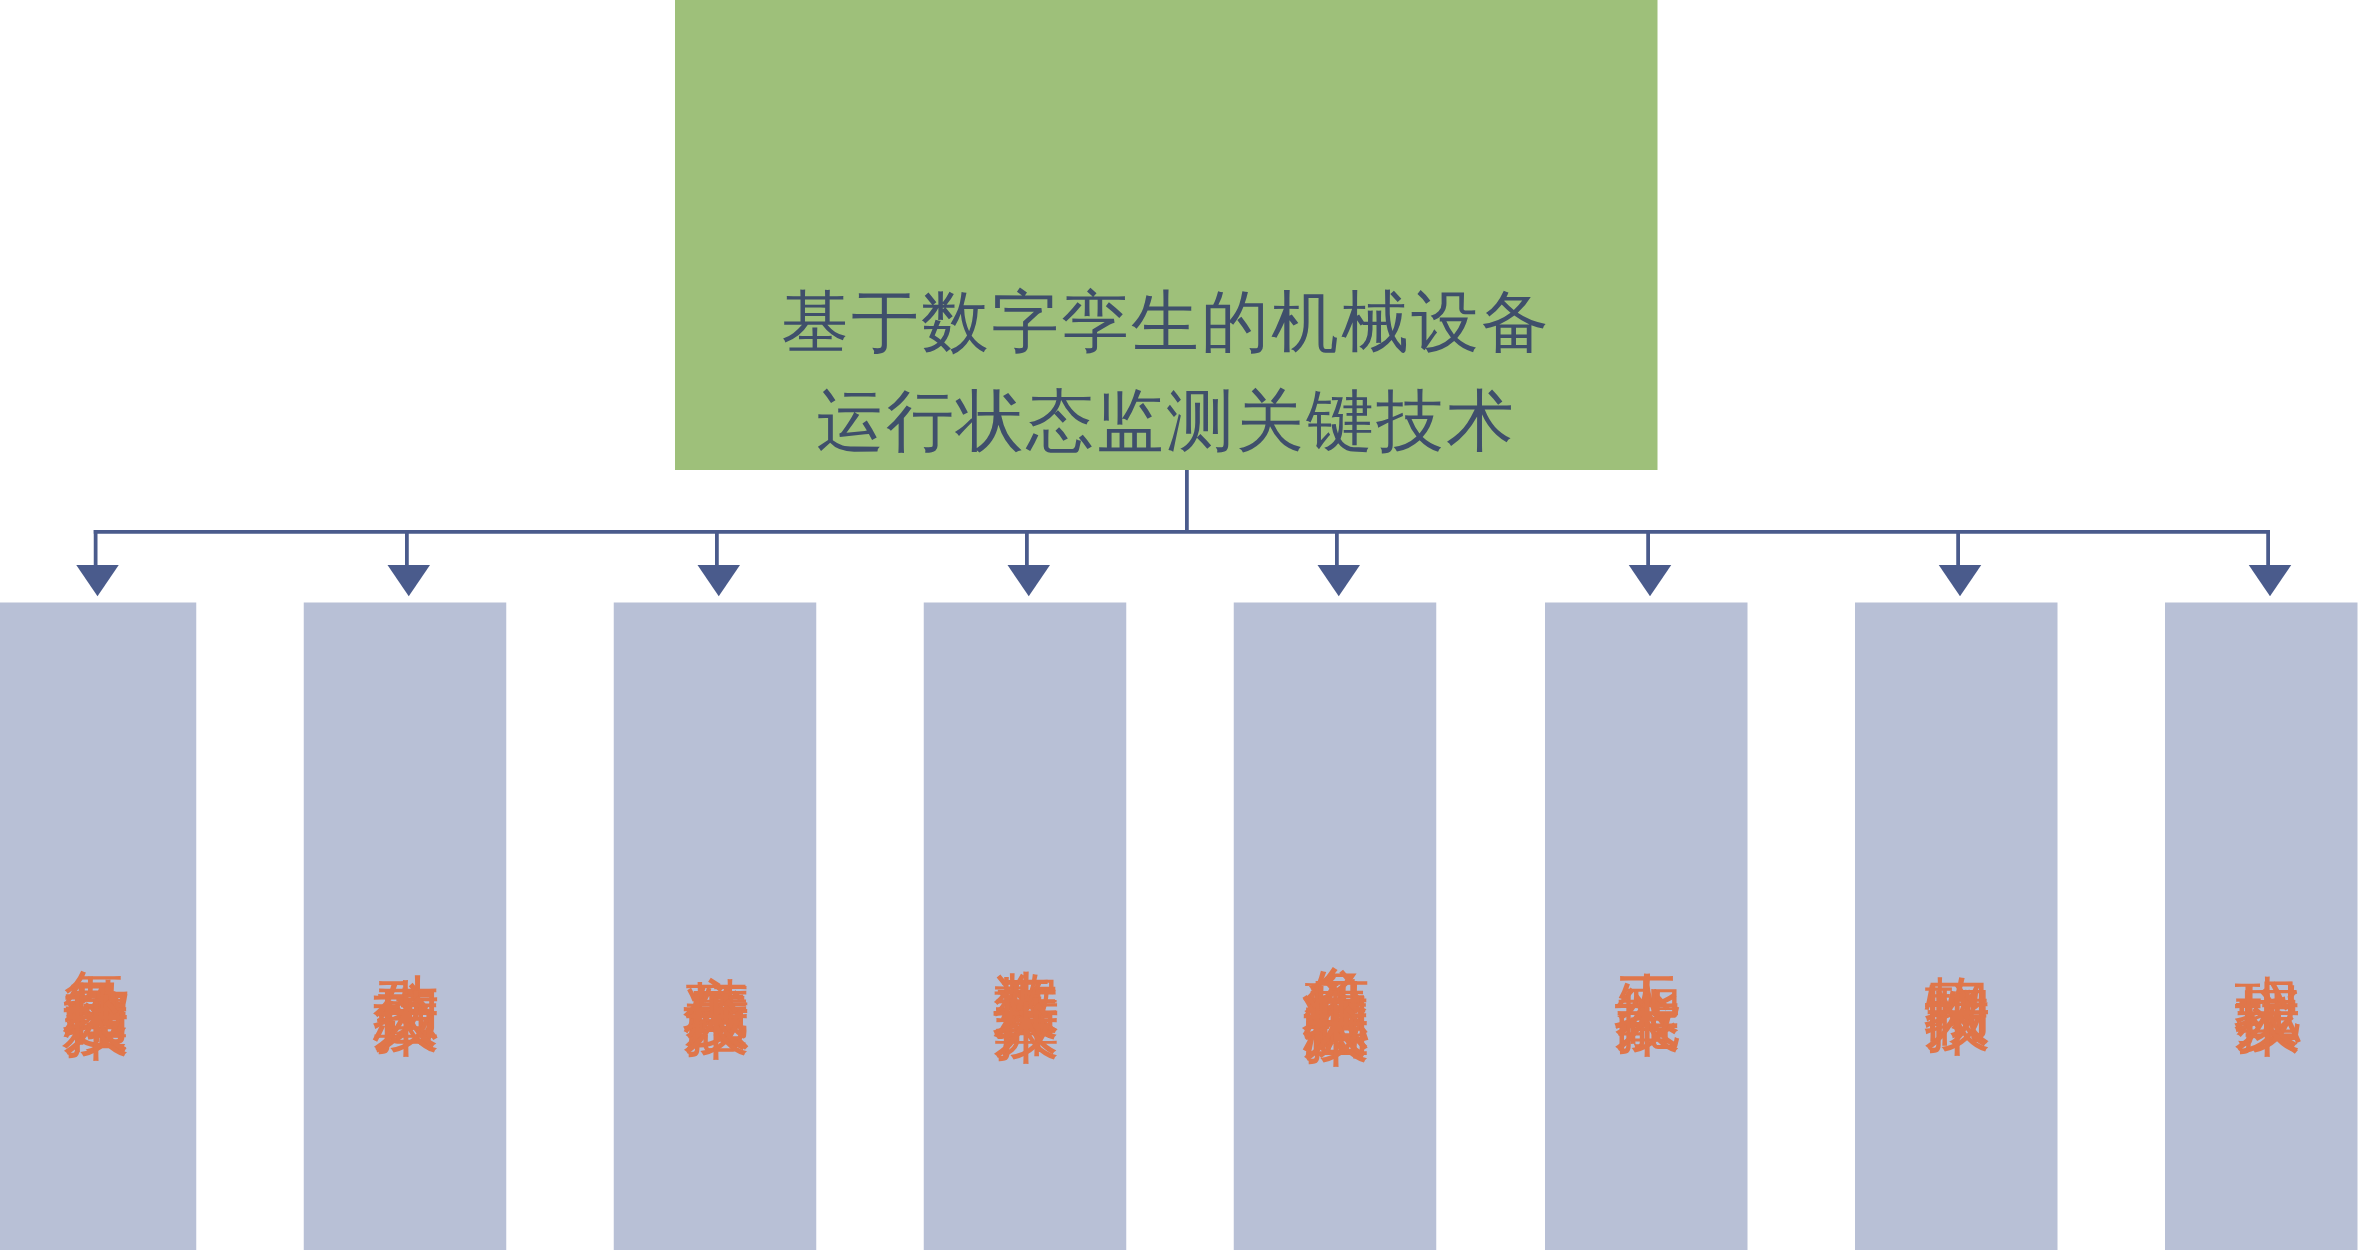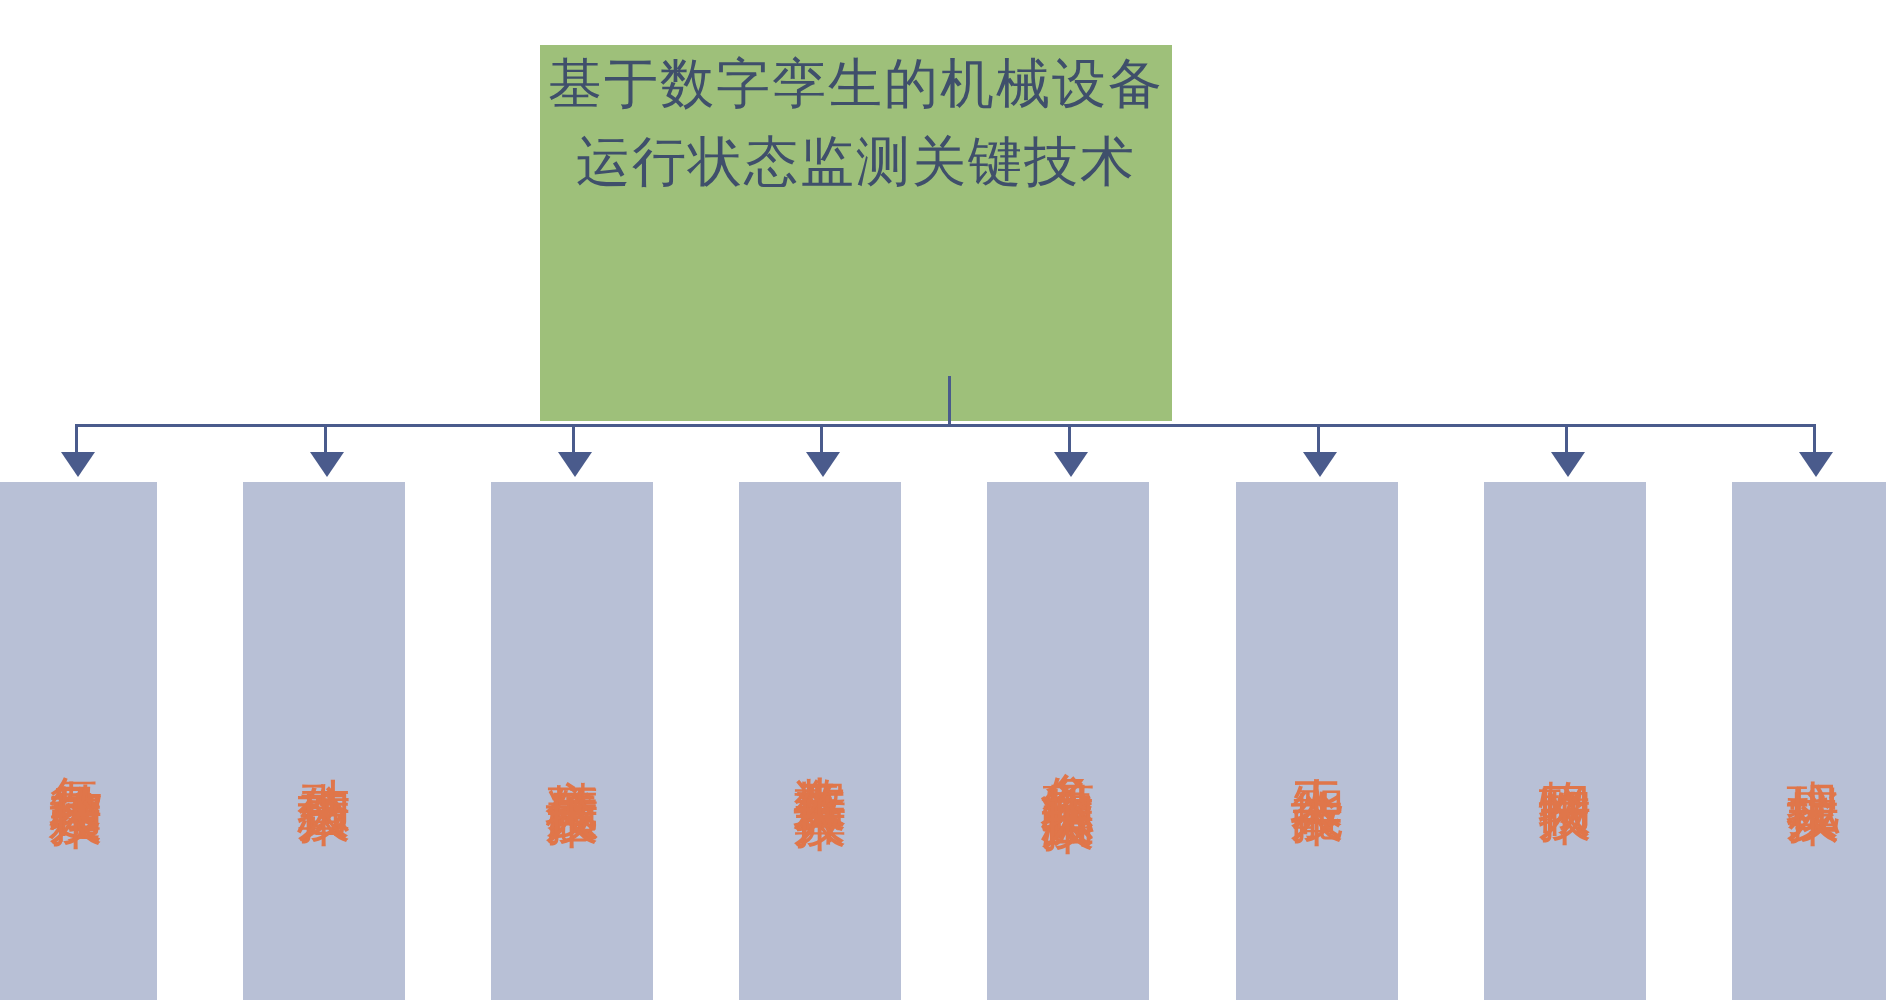--- a/index.html
+++ b/index.html
@@ -17,28 +17,27 @@
     position: relative;
     width: 1886px;
     height: 1000px;
   }
 
   
   .root-node {
     position: absolute;
     left: 540px;
     top: 0px;
-    width: 632px;
+    width: 786px;
     height: 376px;
     background: #9ec07a;
     box-sizing: border-box;
     display: flex;
-    align-items: flex-start;
+    align-items: flex-end;
     justify-content: center;
-    margin-top: 45px;
   }
   .root-label {
     color: #3f4f6b;
     font-size: 54px;
     line-height: 1.45;
     text-align: center;
     white-space: pre-line;
     letter-spacing: 2px;
   }
 

